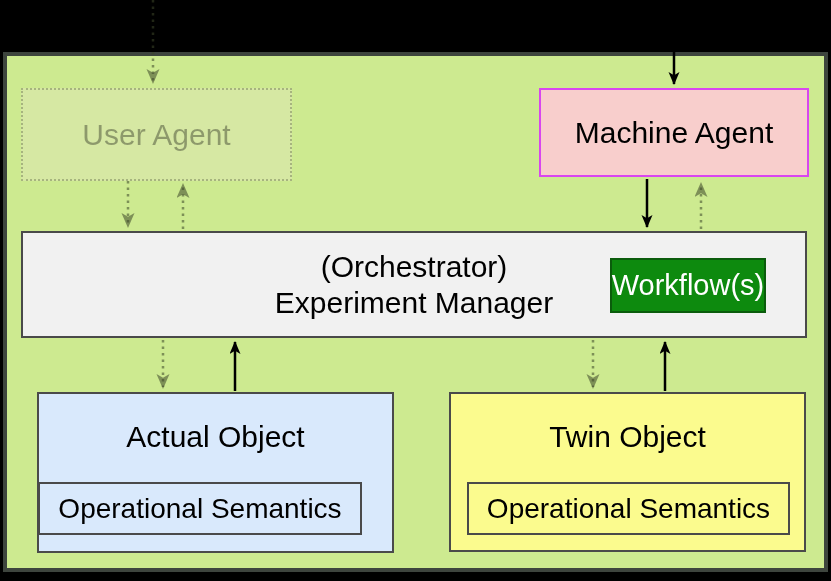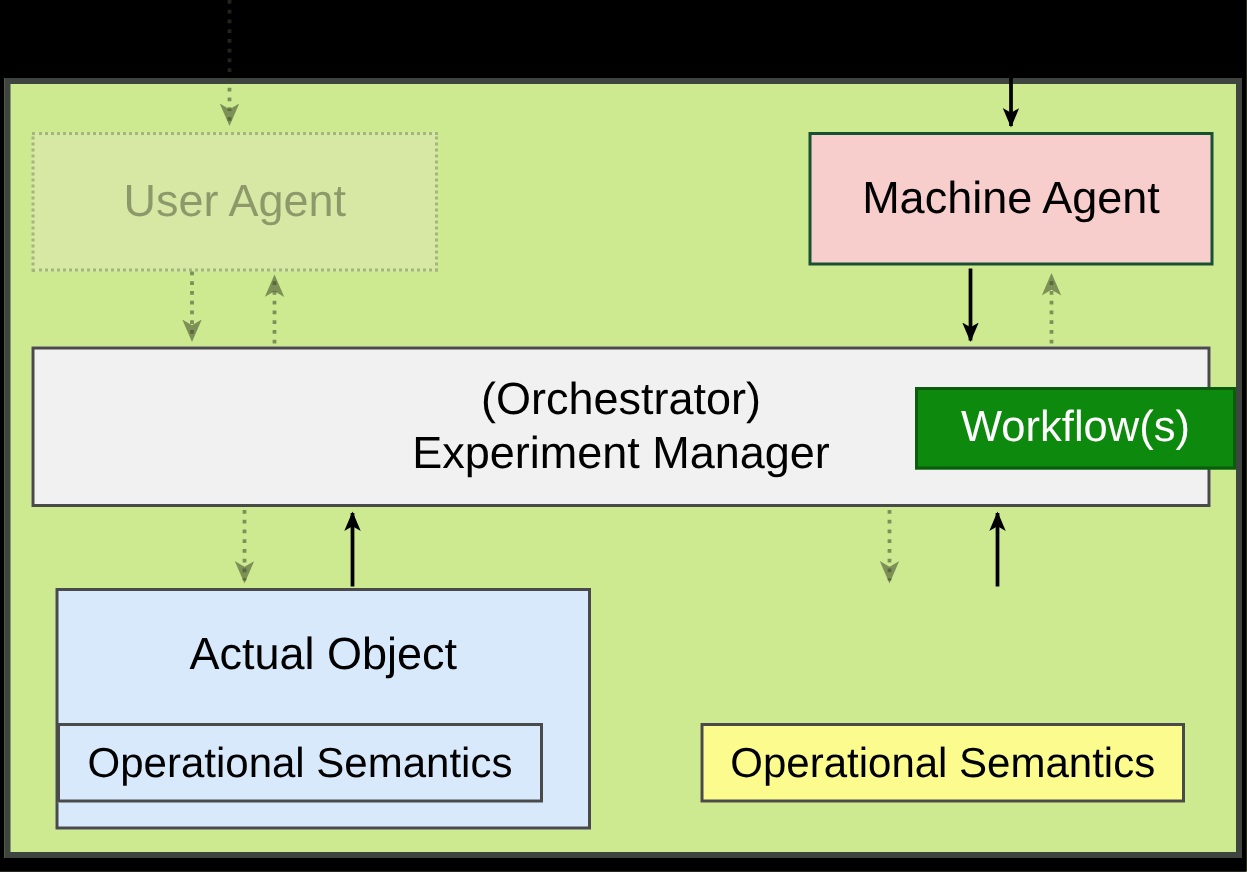--- a/index.html
+++ b/index.html
@@ -42,32 +42,32 @@
   .box.user-agent {
     left: 21px; top: 88px; width: 271px; height: 93px;
     background: #d6e8a3;
     border: 2px dotted rgba(0,0,0,0.22);
     color: rgba(0,0,0,0.34);
     text-align: right;
   }
   .box.machine-agent {
     left: 539px; top: 88px; width: 270px; height: 89px;
     background: #f8cecc;
-    border: 2px solid #14532d;
+    border: 2px solid #d946ef;
     text-align: center;
   }
   .box.manager {
     left: 21px; top: 231px; width: 786px; height: 107px;
     background: #f1f1f1;
     border: 2px solid #4a4a4a;
     flex-direction: column;
     line-height: 36px;
   }
   .box.workflow {
-    left: 610px; top: 258px; width: 214px; height: 55px;
+    left: 610px; top: 258px; width: 156px; height: 55px;
     background: #0d8a0e;
     border: 2px solid #0b5c0c;
     color: #ffffff;
     font-size: 29px;
     z-index: 3;
     text-align: right;
   }
   .box.actual-object {
     left: 21px; top: 392px; width: 357px; height: 161px;
     background: #d9e9fc;
@@ -142,20 +142,23 @@
   </div>
 
   <div class="box actual-object">
     <span class="object-label">Actual Object</span>
   </div>
 
   <div class="box os-left">
     <span>Operational Semantics</span>
   </div>
 
+  <div class="box twin-object">
+    <span class="object-label">Twin Object</span>
+  </div>
 
   <div class="box os-right">
     <span>Operational Semantics</span>
   </div>
 
   <svg class="arrows" viewBox="0 0 831 581" xmlns="http://www.w3.org/2000/svg">
     <defs>
       <marker id="ah-black" markerUnits="userSpaceOnUse" markerWidth="16" markerHeight="14" refX="12" refY="5.5" orient="auto">
         <polygon points="0,0 13,5.5 0,11 3.2,5.5" fill="#000000"></polygon>
       </marker>

